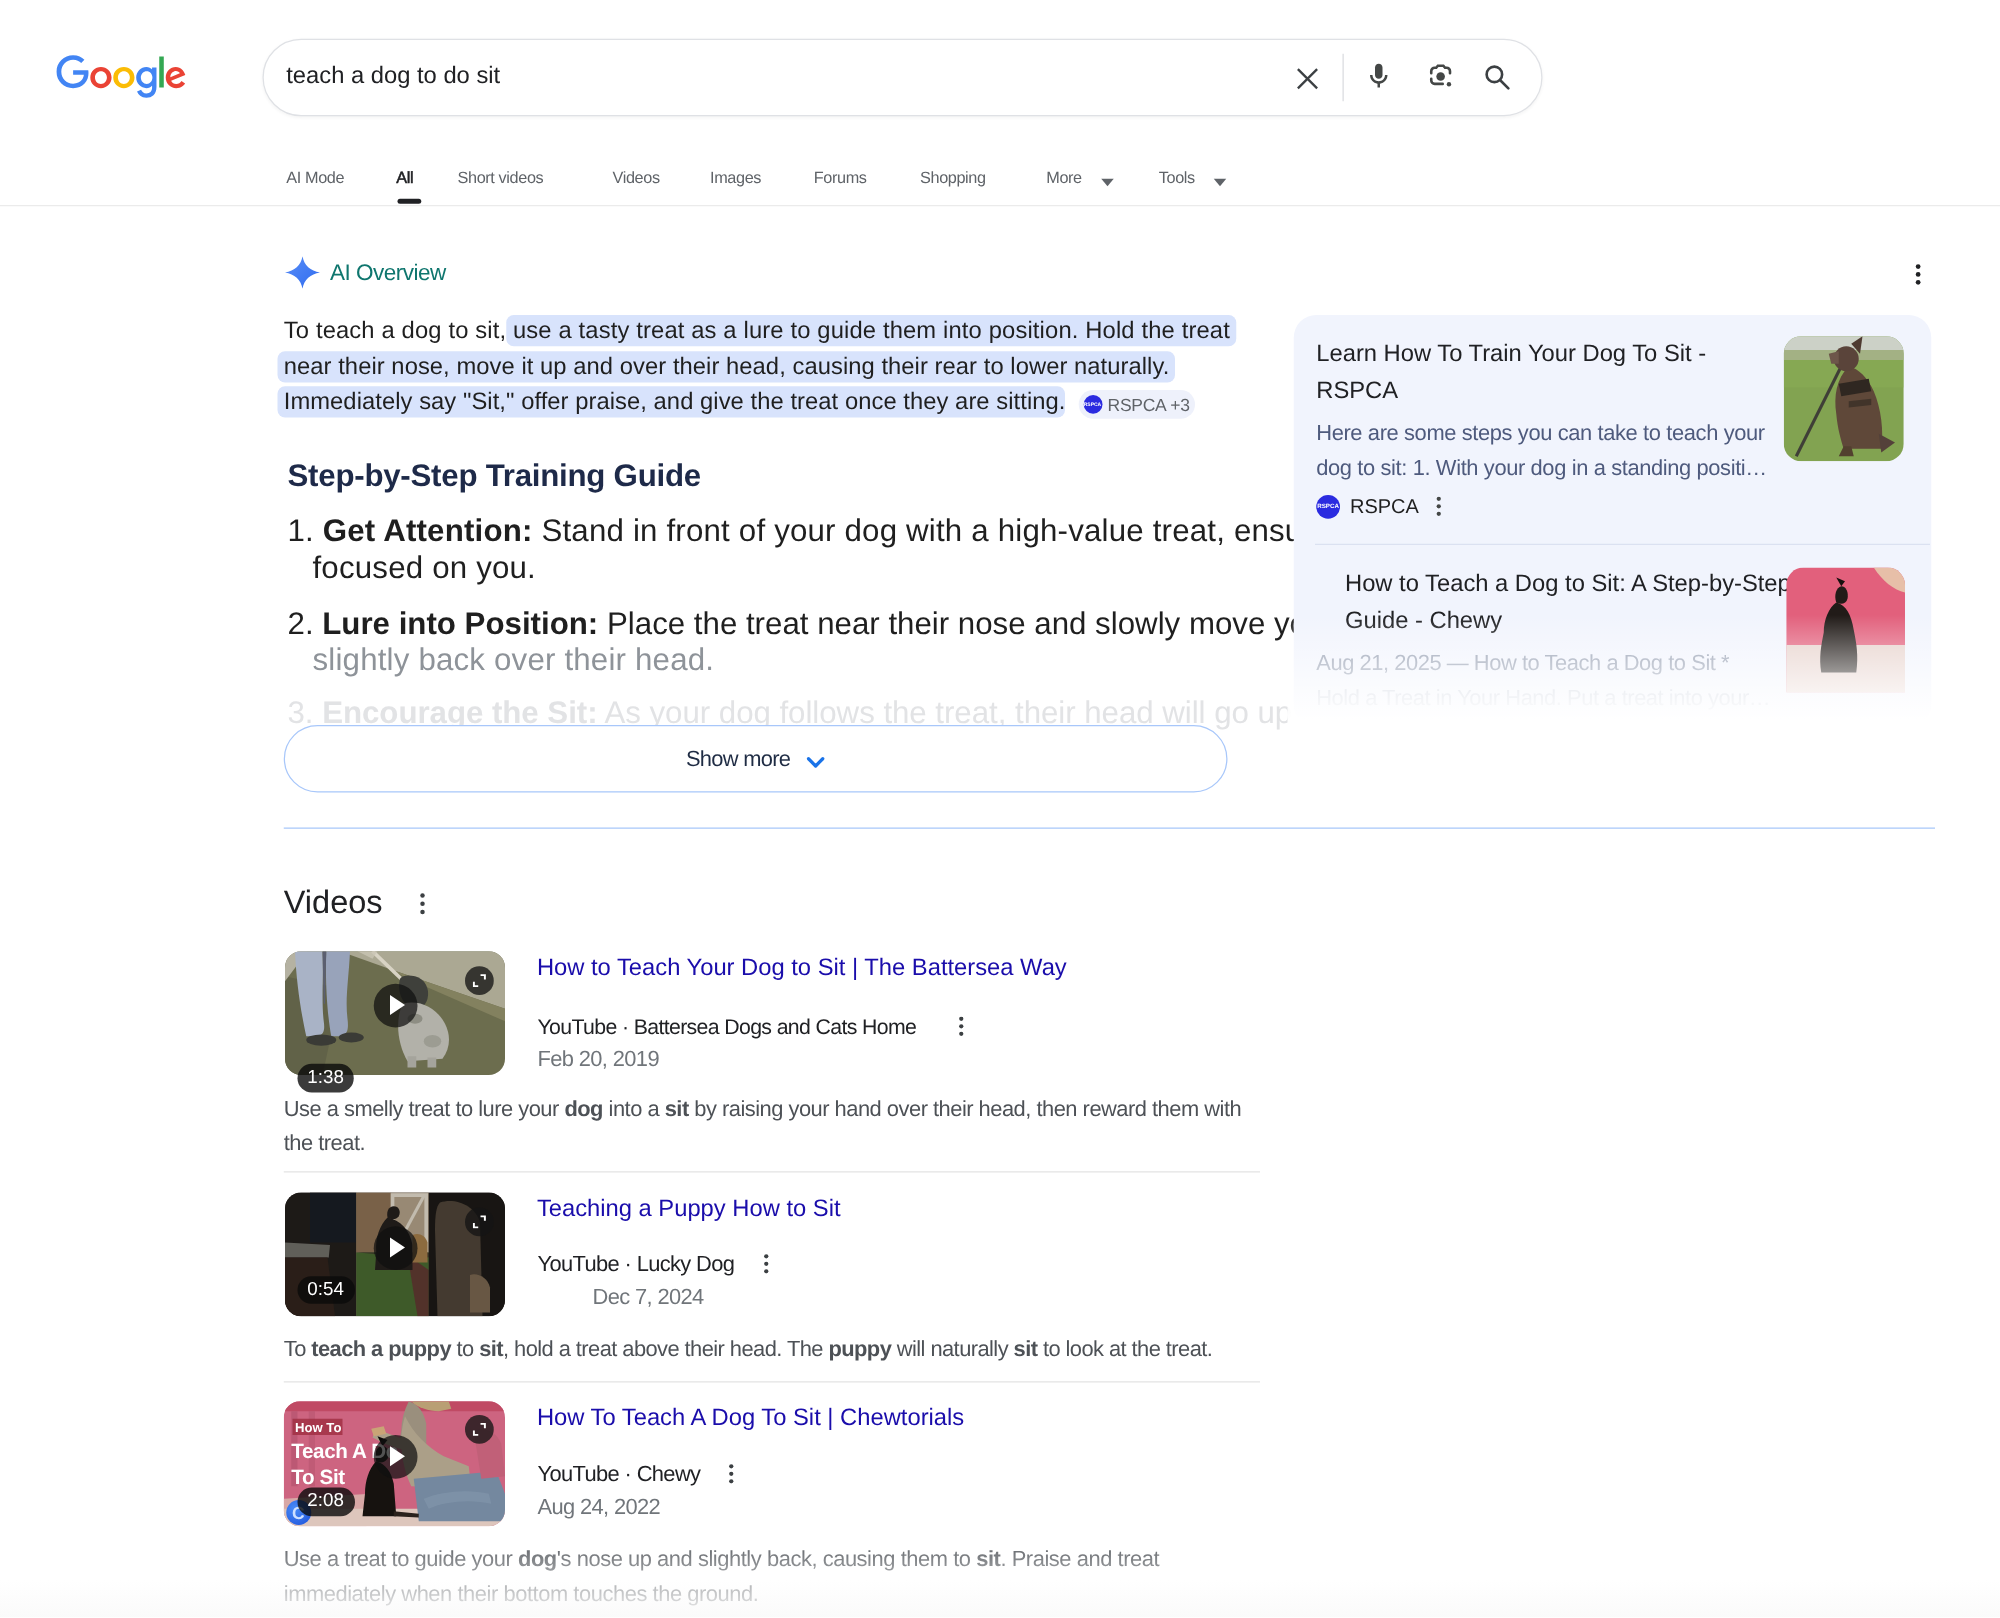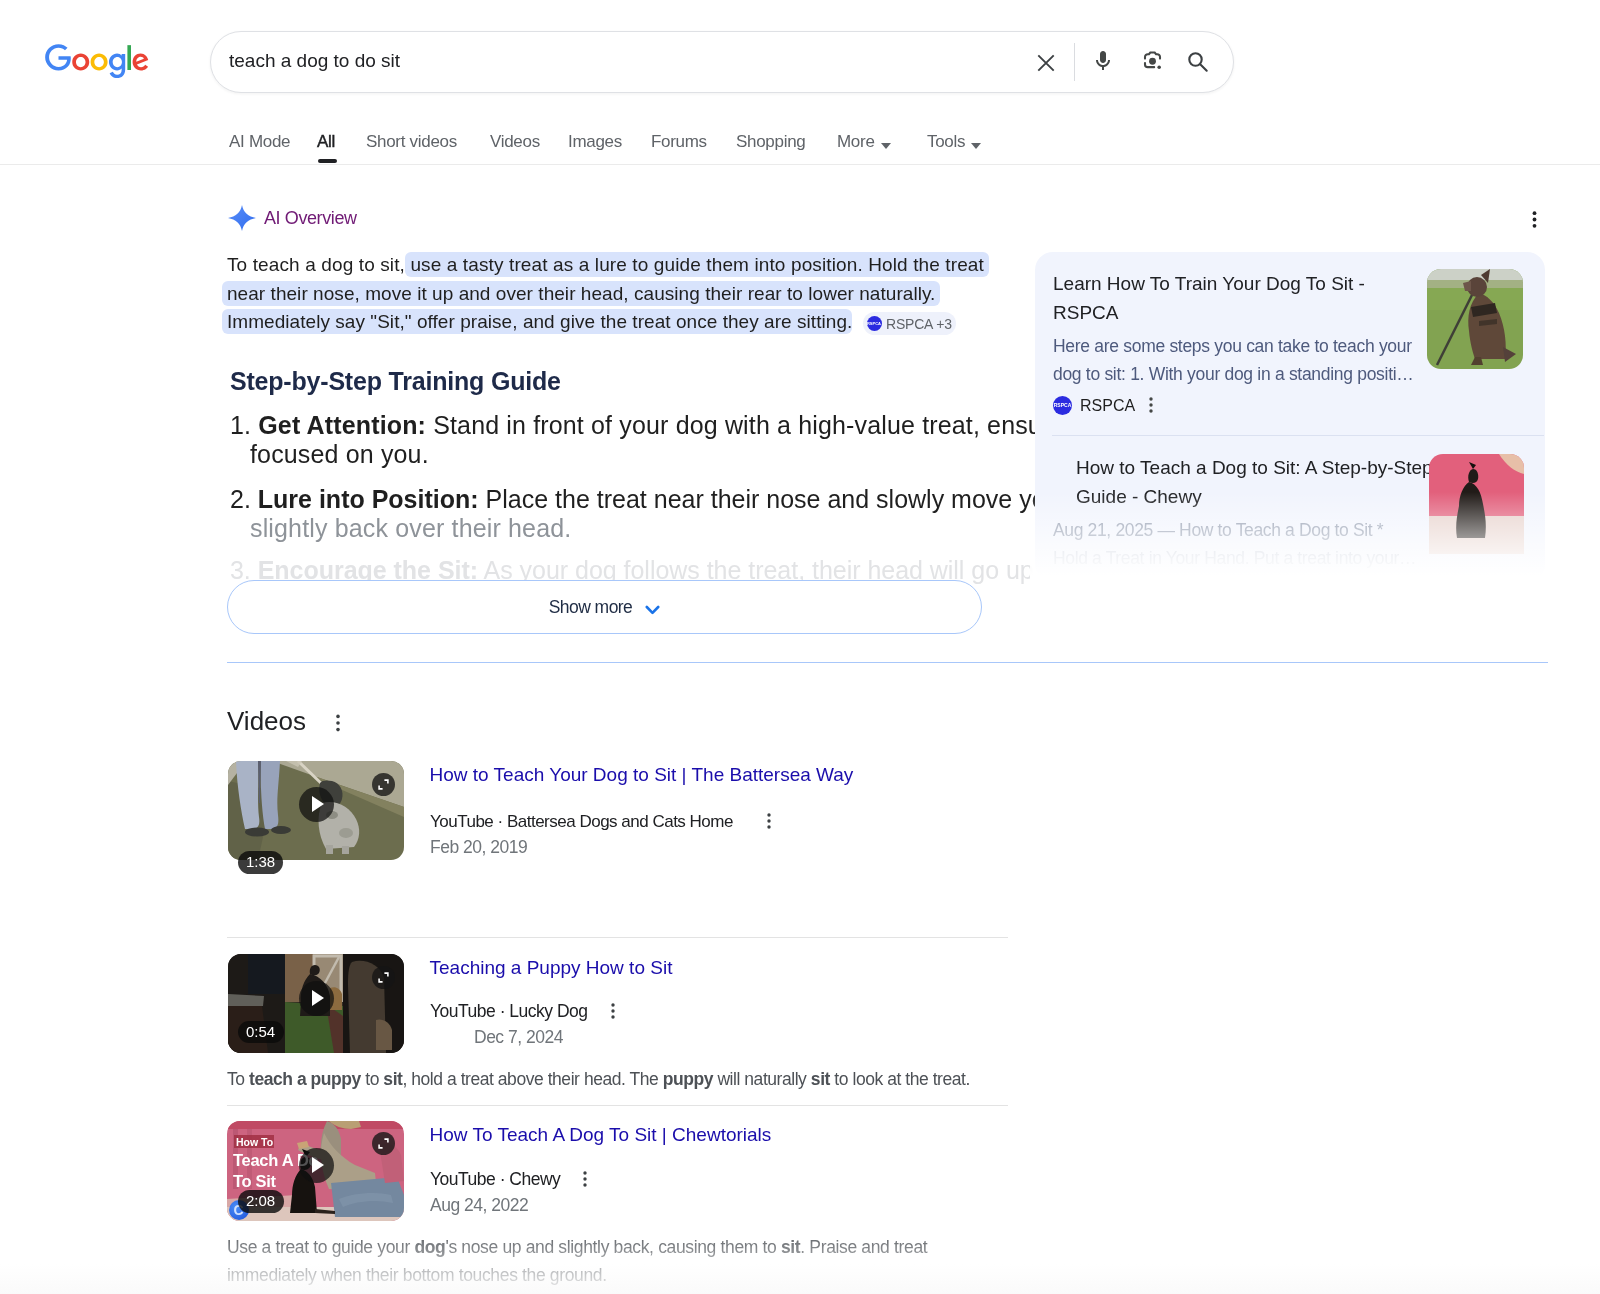--- a/index.html
+++ b/index.html
@@ -42,21 +42,21 @@
     </g>
     <circle cx="12" cy="11.7" r="3.3" fill="#444746"></circle>
     <circle cx="18.4" cy="17.6" r="1.7" fill="#444746"></circle>
   </svg>
 
   <svg class="abs" style="left:1186px;top:50px;" width="24" height="24" viewBox="0 0 24 24">
     <circle cx="9.5" cy="9.5" r="6.2" stroke="#3c4043" stroke-width="2.1" fill="none"></circle>
     <path d="M14.2 14.2 L20.7 20.7" stroke="#3c4043" stroke-width="2.1" stroke-linecap="round"></path>
   </svg>
 
-  <div id="nav" style="position:absolute;left:0;top:133.4px;width:1416px;height:20px;font-size:17px;line-height:17px;letter-spacing:-0.3px;color:#5f6368;">
+  <div id="nav" style="position:absolute;left:0;top:133.4px;width:1416px;height:20px;font-size:13px;line-height:17px;letter-spacing:-0.3px;color:#5f6368;">
     <span class="abs" style="left:229px;">AI Mode</span>
     <span class="abs" style="left:317px;color:#202124;-webkit-text-stroke:0.4px #202124;">All</span>
     <span class="abs" style="left:366px;">Short videos</span>
     <span class="abs" style="left:490px;">Videos</span>
     <span class="abs" style="left:568px;">Images</span>
     <span class="abs" style="left:651px;">Forums</span>
     <span class="abs" style="left:736px;">Shopping</span>
     <span class="abs" style="left:837px;">More</span>
     <span class="abs" style="left:927px;">Tools</span>
   </div>
@@ -67,21 +67,21 @@
 
   <svg class="abs" style="left:228px;top:205px;" width="28" height="26" viewBox="0 0 28 26">
     <defs>
         <linearGradient id="sprk" x1="0" y1="0" x2="1" y2="1">
       <stop offset="0" stop-color="#5a8ef7"></stop>
           <stop offset="1" stop-color="#2e6bef"></stop>
     </linearGradient>
       </defs>
     <path fill="url(#sprk)" d="M14 0 C15.3 7.3 20.3 11.6 28 13 C20.3 14.4 15.3 18.7 14 26 C12.7 18.7 7.7 14.4 0 13 C7.7 11.6 12.7 7.3 14 0 Z"></path>
   </svg>
-  <div class="abs nw" style="left:264px;top:209.3px;font-size:18px;line-height:18px;letter-spacing:-0.4px;color:#701a75;">AI Overview</div>
+  <div class="abs nw" style="left:264px;top:209.3px;font-size:18px;line-height:18px;letter-spacing:-0.4px;color:#0f766e;">AI Overview</div>
   <svg class="abs" style="left:1531px;top:211px;" width="7" height="17" viewBox="0 0 7 17">
     <circle cx="3.5" cy="2.2" r="1.9" fill="#202124"></circle>
       <circle cx="3.5" cy="8.5" r="1.9" fill="#202124"></circle>
       <circle cx="3.5" cy="14.8" r="1.9" fill="#202124"></circle>
   </svg>
 
   <div class="abs" style="left:227px;top:251px;width:820px;font-size:19px;letter-spacing:0.05px;line-height:28.7px;color:#1f1f1f;">
     <div class="nw" style="letter-spacing:0.12px;">To teach a dog to sit, <span class="hl">use a tasty treat as a lure to guide them into position. Hold the treat</span></div>
     <div class="nw"><span class="hl">near their nose, move it up and over their head, causing their rear to lower naturally.</span></div>
     <div class="nw"><span class="hl">Immediately say "Sit," offer praise, and give the treat once they are sitting</span>.</div>
@@ -191,20 +191,24 @@
   <div class="abs" style="left:238px;top:851px;width:45px;height:22.6px;border-radius:11.5px;background:rgba(10,10,10,0.8);color:#fff;font-size:15px;text-align:center;line-height:22.6px;">1:38</div>
 
   <div class="abs nw" style="left:429.5px;top:764.9px;font-size:19px;line-height:19px;color:#1a0dab;">How to Teach Your Dog to Sit | The Battersea Way</div>
   <div class="abs nw" style="left:430px;top:812.7px;font-size:17px;line-height:17.5px;letter-spacing:-0.5px;color:#202124;">YouTube · Battersea Dogs and Cats Home</div>
   <svg class="abs" style="left:766px;top:813px;" width="6" height="16" viewBox="0 0 6 16">
     <circle cx="3" cy="2" r="1.7" fill="#3c4043"></circle>
       <circle cx="3" cy="8" r="1.7" fill="#3c4043"></circle>
       <circle cx="3" cy="14" r="1.7" fill="#3c4043"></circle>
   </svg>
   <div class="abs nw" style="left:430px;top:839.2px;font-size:17.5px;line-height:17.5px;letter-spacing:-0.5px;color:#70757a;">Feb 20, 2019</div>
+  <div class="abs" style="left:227px;top:873.8px;width:820px;font-size:17.5px;letter-spacing:-0.4px;line-height:27.4px;color:#4d5156;">
+    <div class="nw">Use a smelly treat to lure your <b>dog</b> into a <b>sit</b> by raising your hand over their head, then reward them with</div>
+    <div class="nw">the treat.</div>
+  </div>
   <div class="abs" style="left:227px;top:936.5px;width:781px;height:1px;background:#e3e3e3;"></div>
 
   <svg class="abs" style="left:228px;top:954px;border-radius:13px;" width="176" height="99" viewBox="0 0 176 99">
     <rect width="176" height="99" fill="#272220"></rect>
     <rect x="0" y="0" width="57" height="99" fill="#221e1b"></rect>
     <polygon points="0,40 36,42 35,52 0,52" fill="#6e6d66"></polygon>
     <path d="M0 52 L34 52 L40 99 L0 99 Z" fill="#30231c"></path>
     <rect x="20" y="0" width="37" height="40" fill="#191d24"></rect>
     <rect x="57" y="0" width="58" height="99" fill="#7c7260"></rect>
     <rect x="57" y="0" width="28" height="48" fill="#8a6f52"></rect>

